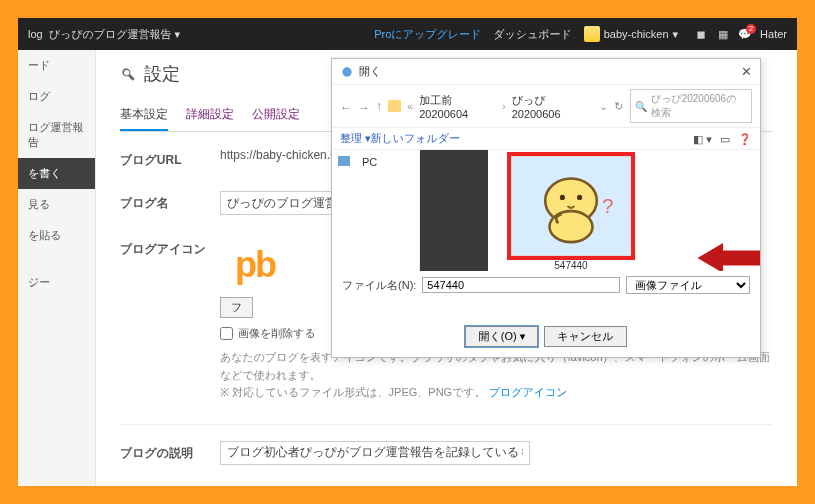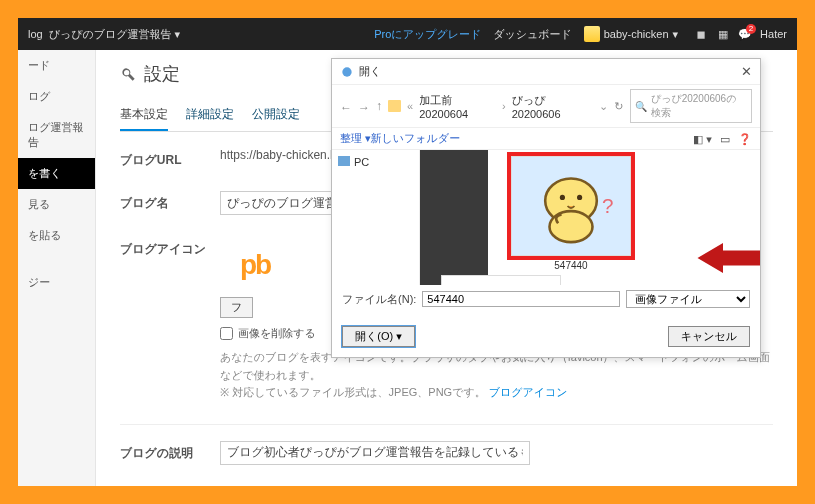--- a/index.html
+++ b/index.html
@@ -10,68 +10,68 @@
 .topbar .spacer { flex: 1; }
 .topbar .upgrade { color: #4fb0ff; margin-right: 12px; }
 .topbar .dash { color: #ddd; margin-right: 12px; }
 .topbar .user { display: flex; align-items: center; gap: 4px; margin-right: 12px; }
 .topbar .avatar { width: 16px; height: 16px; background: linear-gradient(#ffe680,#ffcc33); border-radius: 2px; }
 .topbar .icon { width: 22px; text-align: center; color: #ccc; position: relative; }
 .topbar .badge { position: absolute; top: -4px; right: 0; background: #e33; color: #fff; font-size: 8px; width: 10px; height: 10px; border-radius: 5px; line-height: 10px; text-align: center; }
 .main { display: flex; height: calc(100% - 32px); }
 .sidebar { width: 78px; background: #f5f5f5; border-right: 1px solid #e5e5e5; font-size: 11px; color: #555; }
 .sidebar .item { padding: 8px 10px; }
-.sidebar .item.active { background: #000000; color: #fff; }
+.sidebar .item.active { background: #404040; color: #fff; }
 .content { flex: 1; padding: 12px 24px 0 24px; overflow: hidden; position: relative; }
 .pagetitle { font-size: 18px; font-weight: normal; color: #444; display: flex; align-items: center; gap: 8px; margin-bottom: 14px; }
 .wrench { width: 16px; height: 16px; color: #666; }
 .tabs { border-bottom: 1px solid #ddd; display: flex; gap: 18px; font-size: 12px; margin-bottom: 16px; }
-.tabs .tab { padding: 6px 0; color: #0c4a6e; }
+.tabs .tab { padding: 6px 0; color: #701a75; }
 .tabs .tab.active { color: #404040; border-bottom: 2px solid #0088dd; }
 .formrow { display: flex; align-items: flex-start; margin-bottom: 22px; font-size: 12px; color: #555; }
 .formrow .label { width: 100px; padding-top: 4px; font-weight: bold; color: #555; }
 .formrow .val { flex: 1; }
 .txtinput { border: 1px solid #ccc; padding: 4px 6px; font-size: 12px; color: #444; }
-.thumb { width: 70px; height: 56px; display: flex; align-items: center; justify-content: center; font-size: 28px; font-weight: 900; color: #FF9A1F; font-family: Arial, sans-serif; letter-spacing: -2px; }
+.thumb { width: 70px; height: 56px; display: flex; align-items: center; justify-content: center; font-size: 36px; font-weight: 900; color: #FF9A1F; font-family: Arial, sans-serif; letter-spacing: -2px; }
 .cbrow { display: flex; align-items: center; gap: 5px; margin-top: 8px; color: #555; font-size: 11px; }
 .note { font-size: 11px; color: #888; margin-top: 8px; line-height: 1.6; }
 .note .link { color: #0088dd; }
 .divider { border-top: 1px solid #eee; margin: 18px 0 16px; }
 
 .dialog { position: absolute; left: 313px; top: 40px; width: 430px; height: 300px; background: #fff; border: 1px solid #bbb; box-shadow: 2px 2px 8px rgba(0,0,0,.15); font-size: 11px; color: #333; display: flex; flex-direction: column; }
 .dlg-title { display: flex; align-items: center; padding: 5px 8px; border-bottom: 1px solid #eee; }
 .dlg-title .hat { width: 14px; height: 14px; margin-right: 5px; color: #5588cc; }
 .dlg-title .close { margin-left: auto; font-size: 13px; color: #555; }
 .dlg-path { display: flex; align-items: center; padding: 4px 8px; gap: 6px; }
 .dlg-path .arrow { color: #888; font-size: 12px; }
 .dlg-path .folder { width: 14px; height: 12px; background: #FFD77A; border-radius: 1px; }
 .dlg-path .crumb { color: #333; }
 .dlg-path .sep { color: #999; }
 .dlg-path .refresh { color: #888; }
 .dlg-search { margin-left: auto; border: 1px solid #ccc; padding: 2px 5px; font-size: 10px; color: #999; width: 130px; display: flex; align-items: center; gap: 3px; }
 .dlg-toolbar { display: flex; align-items: flex-end; padding: 3px 8px; border-top: 1px solid #eee; border-bottom: 1px solid #eee; color: #3366cc; }
 .dlg-toolbar .right { margin-left: auto; display: flex; align-items: center; gap: 8px; color: #555; }
 .dlg-body { flex: 1; display: flex; overflow: hidden; }
 .dlg-tree { width: 88px; border-right: 1px solid #eee; padding: 6px; color: #333; }
-.dlg-tree .pc { display: flex; align-items: flex-start; gap: 4px; }
+.dlg-tree .pc { display: flex; align-items: flex-start; gap: 12px; }
 .dlg-tree .pcicon { width: 12px; height: 10px; background: #6aa5d9; }
 .dlg-files { flex: 1; padding: 4px; position: relative; display: flex; flex-wrap: wrap; align-content: flex-start; }
 .fileitem { width: 150px; text-align: center; margin: 2px; }
 .filethumb { width: 120px; height: 100px; margin: 0 auto; background: #fff; border: 1px solid #ddd; position: relative; display: flex; align-items: center; justify-content: center; }
 .fileitem.sel .filethumb { background: #d8ecff; outline: 4px solid #EE2222; }
 .fname { margin-top: 4px; font-size: 10px; color: #333; }
 .darkpane { position: absolute; left: 0; top: 0; width: 68px; height: 170px; background: #3a3a3a; }
 .redarrow { position: absolute; left: 277px; top: 90px; width: 76px; height: 36px; pointer-events: none; }
-.dlg-bottom { padding: 5px 10px 10px; display: flex; flex-direction: column; gap: 18px; }
+.dlg-bottom { padding: 5px 10px 10px; display: flex; flex-direction: column; gap: 2px; }
 .dlg-fn { display: flex; align-items: center; gap: 6px; }
 .dlg-fn .lbl { color: #444; }
 .dlg-fn input, .dlg-fn select { border: 1px solid #aaa; font-size: 11px; padding: 1px 4px; background: #fff; }
 .dlg-fn .fninput { flex: 1; }
 .dlg-fn .filter { width: 124px; }
-.dlg-btns { display: flex; justify-content: space-between; gap: 6px; }
+.dlg-btns { display: flex; justify-content: center; gap: 6px; margin-top: 30px; }
 .dlg-btns button { border: 1px solid #888; background: #efefef; padding: 2px 12px; font-size: 11px; }
 .dlg-btns .primary { outline: 1px solid #5aa0e0; }
 .chick { width: 86px; height: 86px; }
 .filebtn { border: 1px solid #aaa; background: #f3f3f3; padding: 2px 10px; font-size: 11px; color: #333; margin-top: 4px; }
 </style>
 </head>
 <body>
 
 <div class="frame">
   <div class="topbar">

